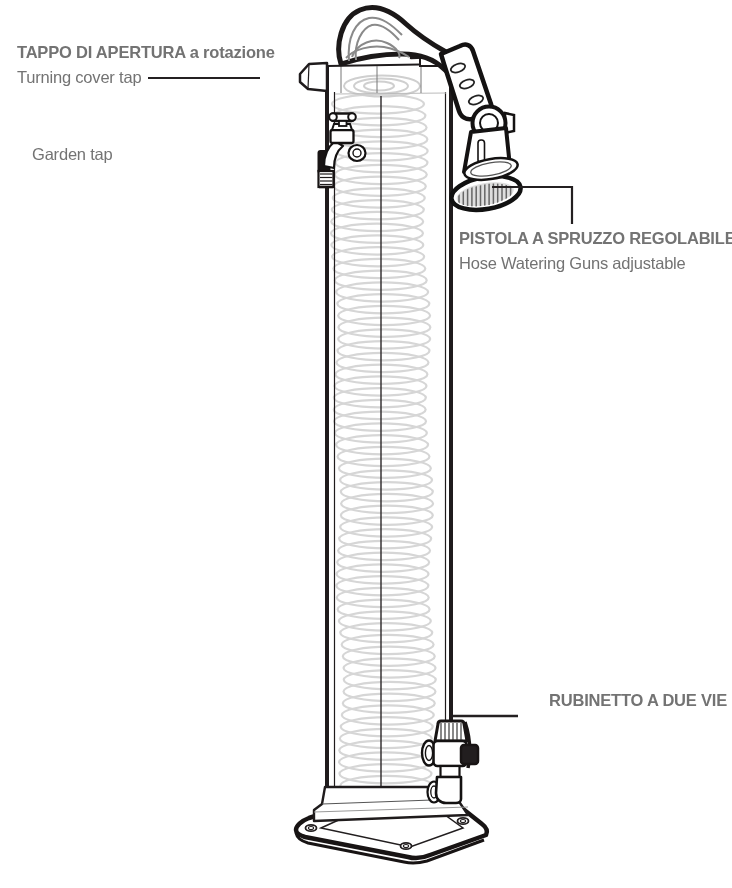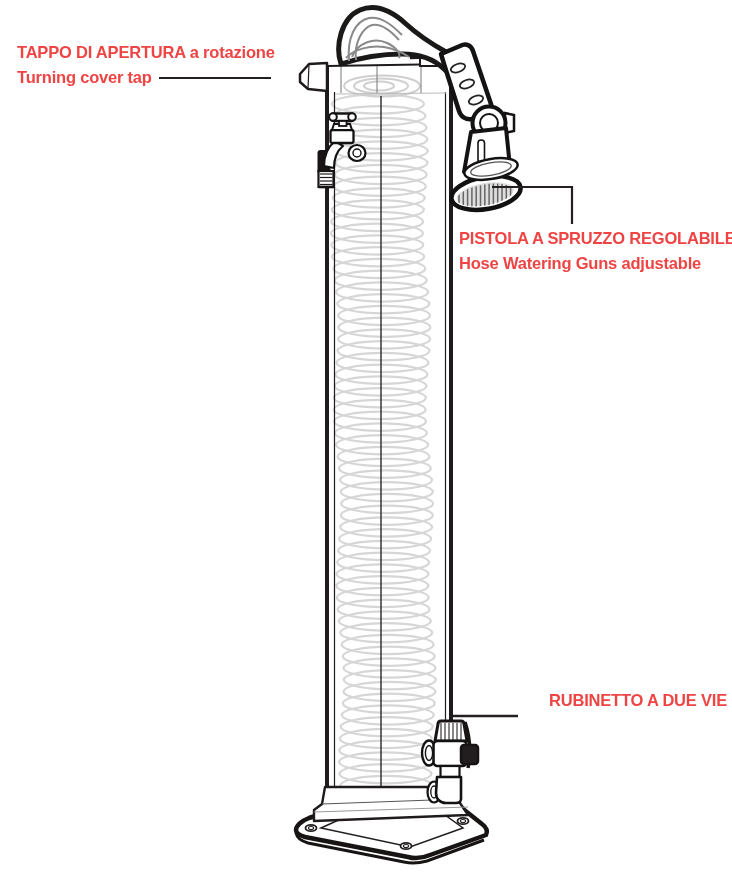--- a/index.html
+++ b/index.html
@@ -1,21 +1,21 @@
 <!DOCTYPE html>
 <html><head>
 <meta charset="utf-8">
 <style>
   html,body{margin:0;padding:0;background:#ffffff;}
   .stage{position:relative;width:732px;height:888px;background:#fff;overflow:hidden;
          font-family:"Liberation Sans","DejaVu Sans",sans-serif;}
   svg{position:absolute;left:0;top:0;}
-  .lbl{position:absolute;color:#ef4444;white-space:nowrap;}
+  .lbl{position:absolute;color:#737373;white-space:nowrap;}
   .it{font-weight:700;font-size:16.5px;line-height:25px;letter-spacing:-0.2px;}
-  .en{font-weight:700;font-size:16.5px;line-height:25px;letter-spacing:-0.2px;}
+  .en{font-weight:400;font-size:16.5px;line-height:25px;letter-spacing:-0.2px;}
   .dash{display:inline-block;height:2.5px;background:#242021;vertical-align:4px;margin-left:7px;}
   .dash-cover{width:112px;}
   .dash-tap{width:40px;}
 </style>
 </head>
 <body>
 
 <div class="stage">
 
 <svg id="art" width="732" height="888" viewBox="0 0 732 888">
@@ -233,20 +233,21 @@
     <line x1="453" y1="716" x2="518" y2="716" stroke-width="2.4"></line>
   </g>
 </svg>
 
 <div class="lbl" style="left:17px;top:40px;">
   <div class="it">TAPPO DI APERTURA a rotazione</div>
   <div class="en"><span>Turning cover tap</span><span class="dash dash-cover"></span></div>
 </div>
 
 <div class="lbl" style="left:32px;top:142px;">
+  <div class="en">Garden tap</div>
 </div>
 
 <div class="lbl" style="left:459px;top:226px;">
   <div class="it">PISTOLA A SPRUZZO REGOLABILE</div>
   <div class="en">Hose Watering Guns adjustable</div>
 </div>
 
 <div class="lbl" style="left:549px;top:688px;">
   <div class="it">RUBINETTO A DUE VIE</div>
 </div>

